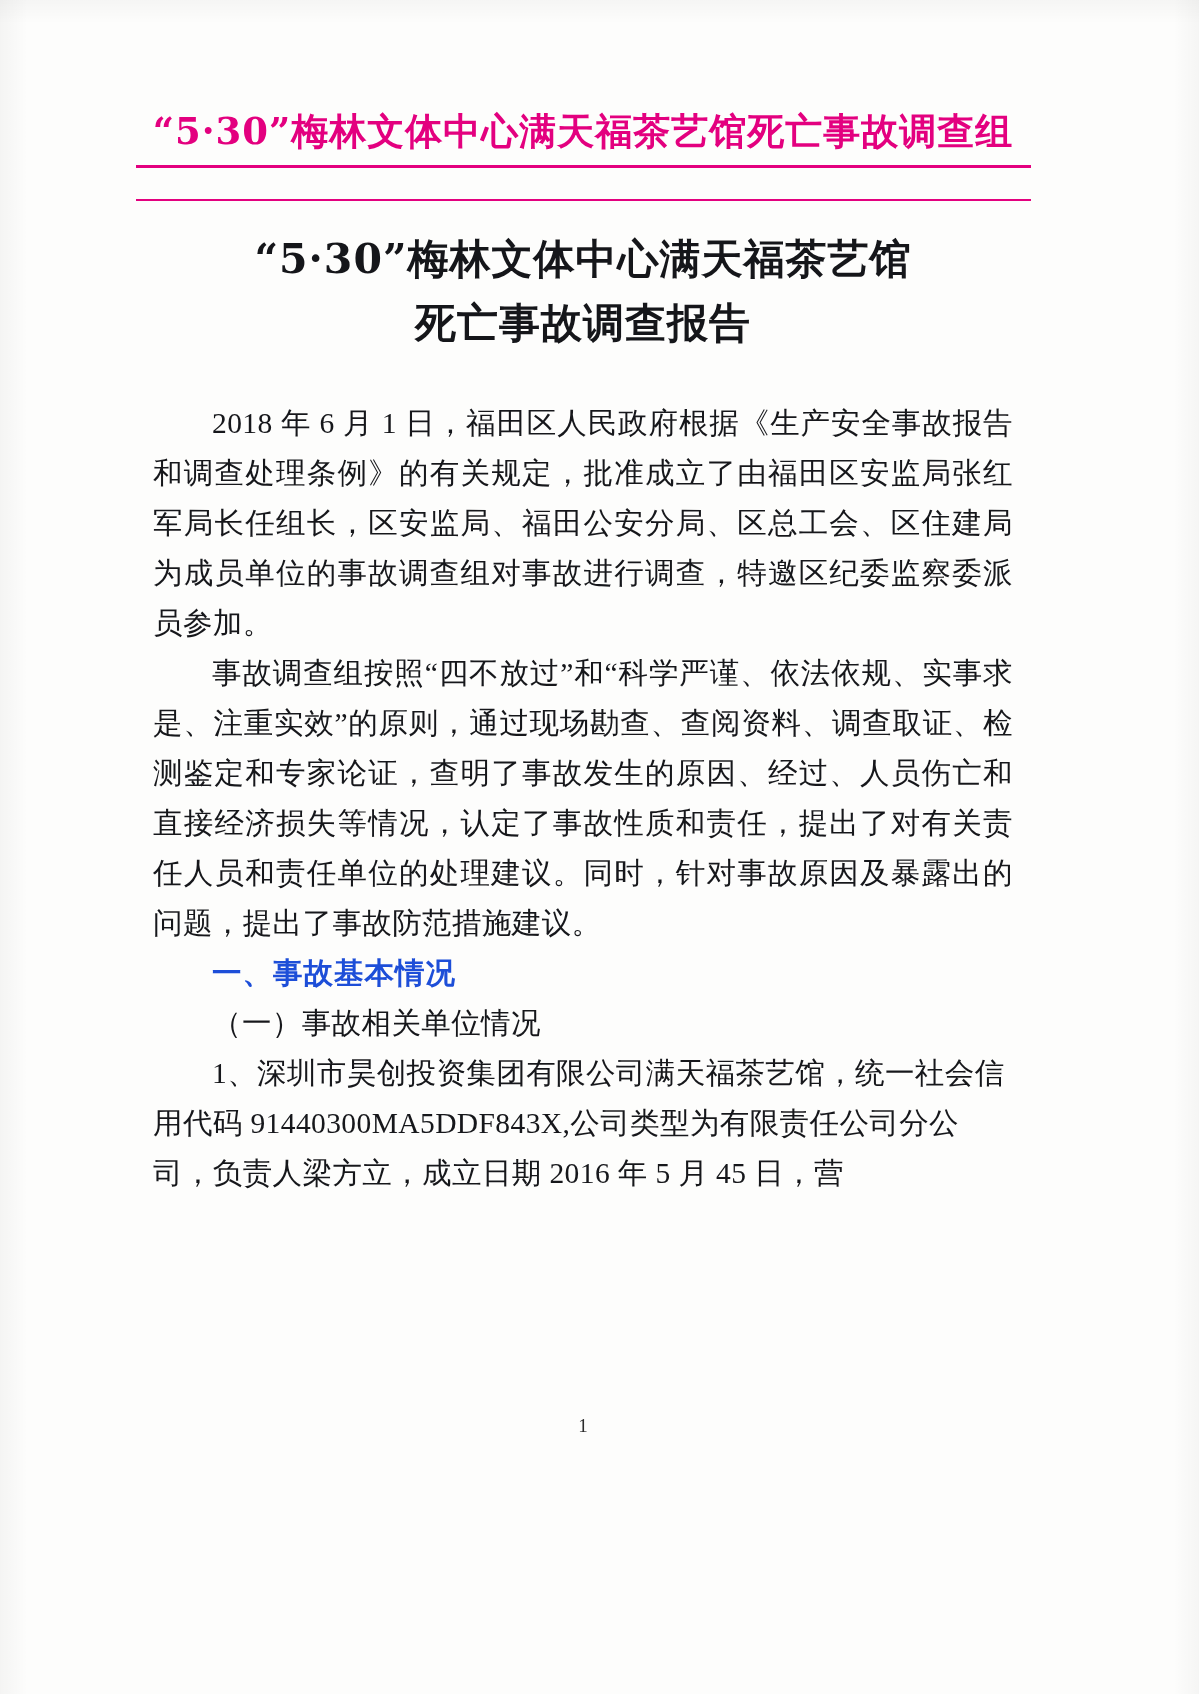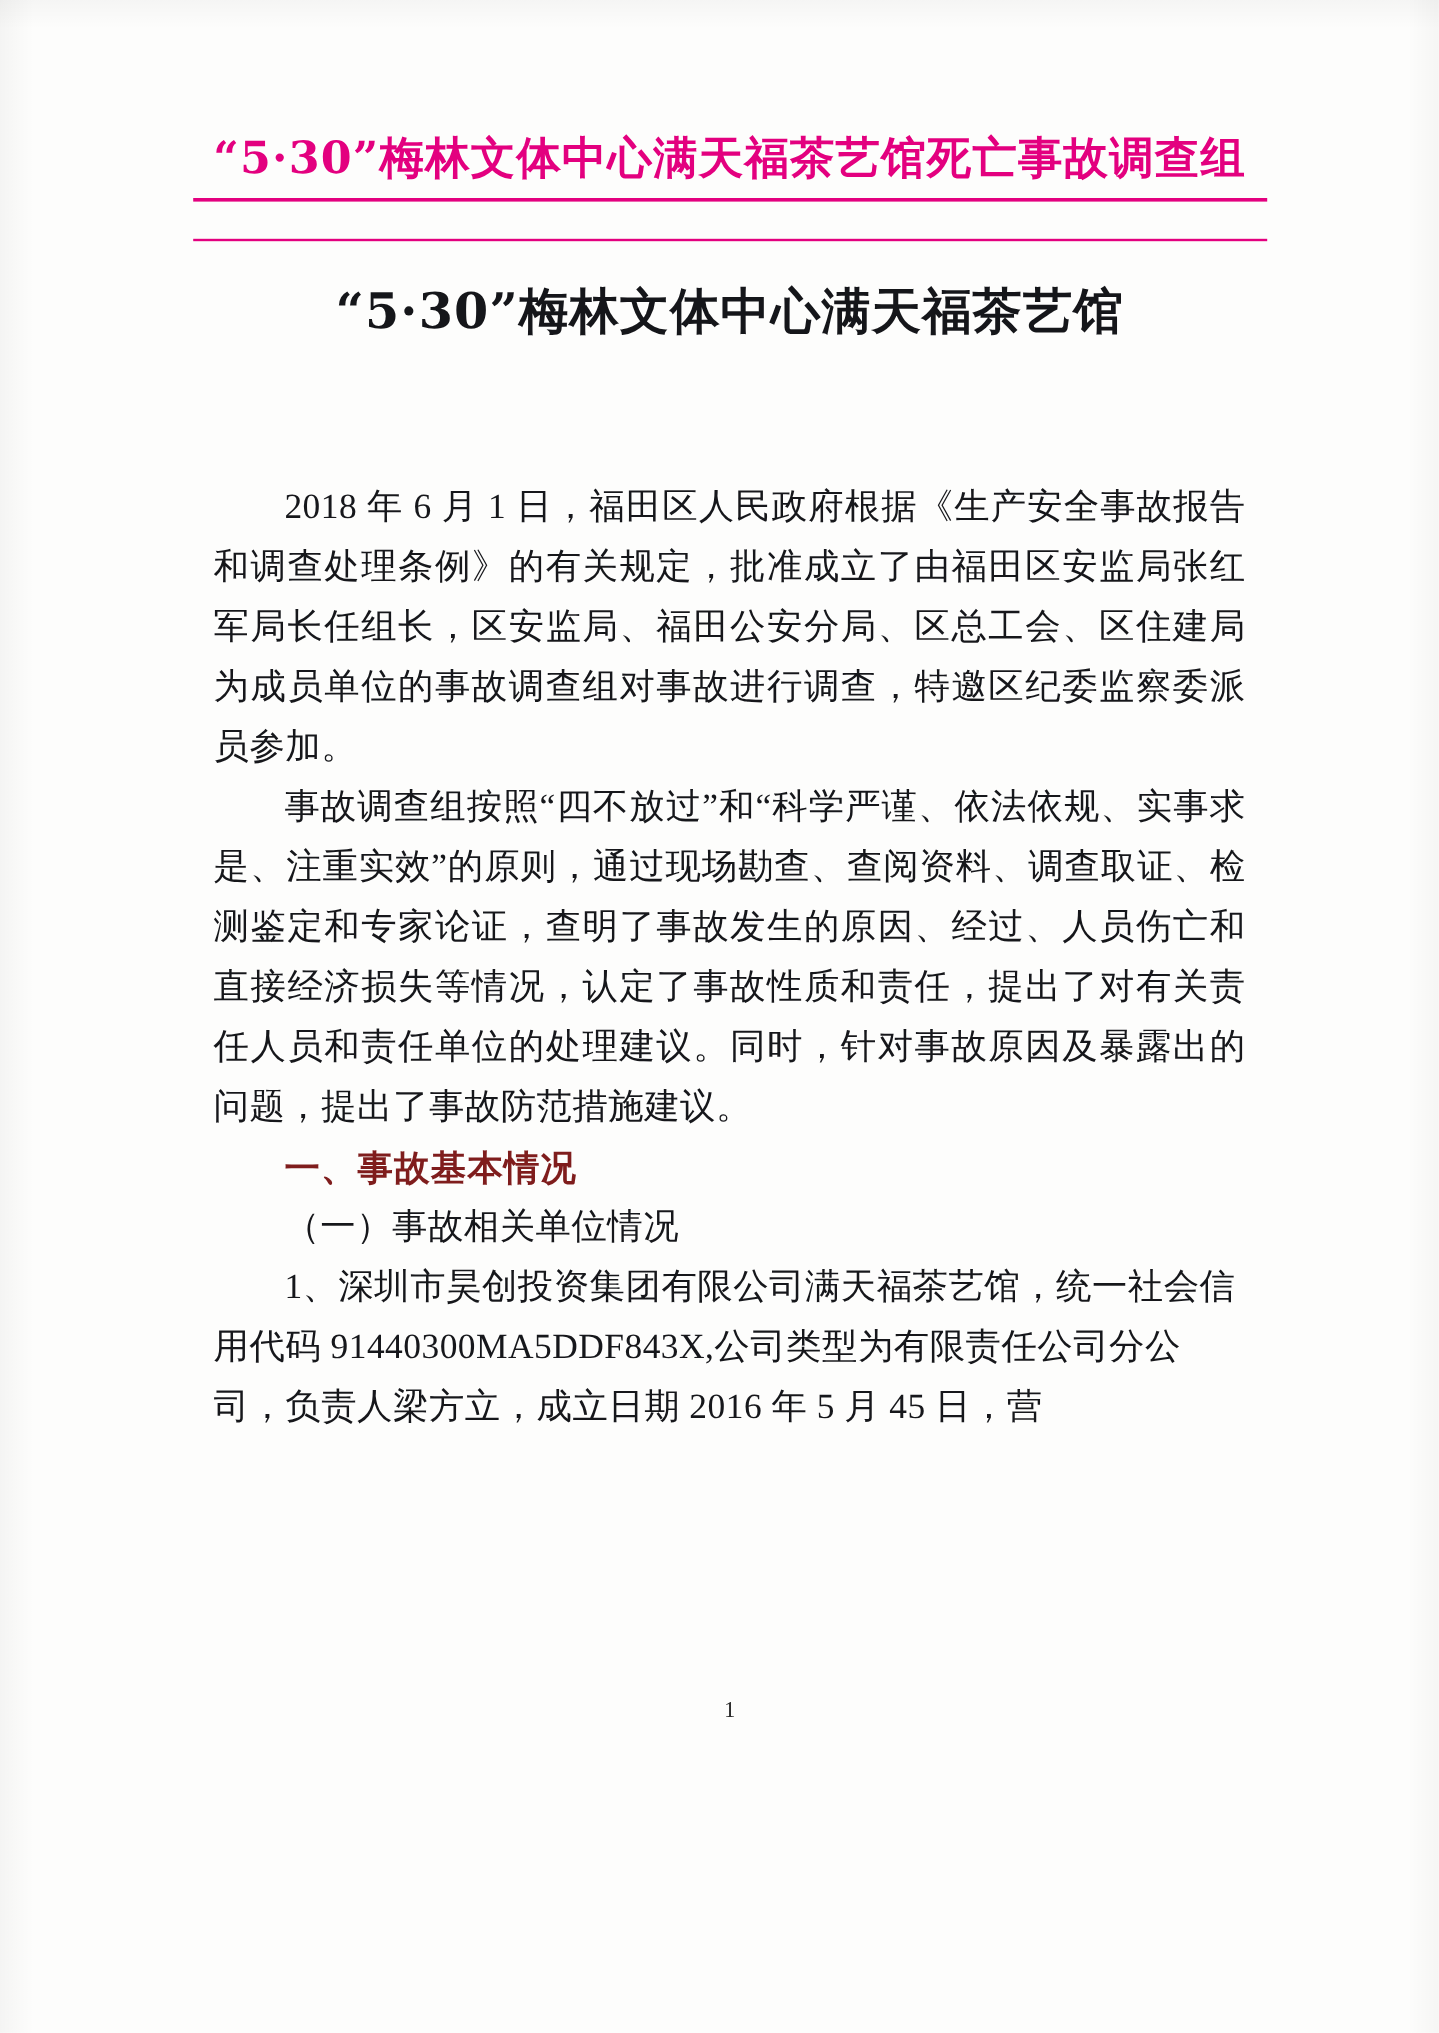--- a/index.html
+++ b/index.html
@@ -27,21 +27,21 @@
     position: absolute;
     inset: 0;
     background:
       linear-gradient(90deg, rgba(0,0,0,0.035) 0px, rgba(0,0,0,0) 28px),
       linear-gradient(270deg, rgba(0,0,0,0.03) 0px, rgba(0,0,0,0) 26px),
       linear-gradient(180deg, rgba(0,0,0,0.03) 0px, rgba(0,0,0,0) 24px);
     pointer-events: none;
   }
   .content {
     position: absolute;
-    left: 168px;
+    left: 143px;
     top: 0;
     width: 880px;
     height: 1694px;
   }
 
   
   .letterhead {
     position: absolute;
     left: -10px;
     top: 110px;
@@ -109,21 +109,21 @@
   }
   .para.tight { text-align: left; }
   .heading {
     font-size: 29.5px;
     line-height: 50px;
     text-indent: 2em;
     font-weight: bold;
     font-family: "DejaVu Serif", "Liberation Serif", serif;
     letter-spacing: 1px;
     margin: 0;
-    color: #7f1d1d;
+    color: #1d4ed8;
   }
   .subheading {
     font-size: 29.5px;
     line-height: 50px;
     text-indent: 2em;
     margin: 0;
     letter-spacing: 0.4px;
     color: #16171b;
   }
   .page-number {
@@ -146,20 +146,21 @@
   <div class="content">
 
     <div class="letterhead">
       <div class="letterhead-title">“5·30”梅林文体中心满天福茶艺馆死亡事故调查组</div>
     </div>
     <div class="rule-thick"></div>
     <div class="rule-thin"></div>
 
     <div class="doc-title">
       <span>“5·30”梅林文体中心满天福茶艺馆</span>
+      <span class="line2">死亡事故调查报告</span>
     </div>
 
     <div class="body-text">
       <p class="para">2018 年 6 月 1 日，福田区人民政府根据《生产安全事故报告和调查处理条例》的有关规定，批准成立了由福田区安监局张红军局长任组长，区安监局、福田公安分局、区总工会、区住建局为成员单位的事故调查组对事故进行调查，特邀区纪委监察委派员参加。</p>
       <p class="para">事故调查组按照“四不放过”和“科学严谨、依法依规、实事求是、注重实效”的原则，通过现场勘查、查阅资料、调查取证、检测鉴定和专家论证，查明了事故发生的原因、经过、人员伤亡和直接经济损失等情况，认定了事故性质和责任，提出了对有关责任人员和责任单位的处理建议。同时，针对事故原因及暴露出的问题，提出了事故防范措施建议。</p>
       <p class="heading">一、事故基本情况</p>
       <p class="subheading">（一）事故相关单位情况</p>
       <p class="para tight">1、深圳市昊创投资集团有限公司满天福茶艺馆，统一社会信用代码 91440300MA5DDF843X,公司类型为有限责任公司分公司，负责人梁方立，成立日期 2016 年 5 月 45 日，营</p>
     </div>
 

